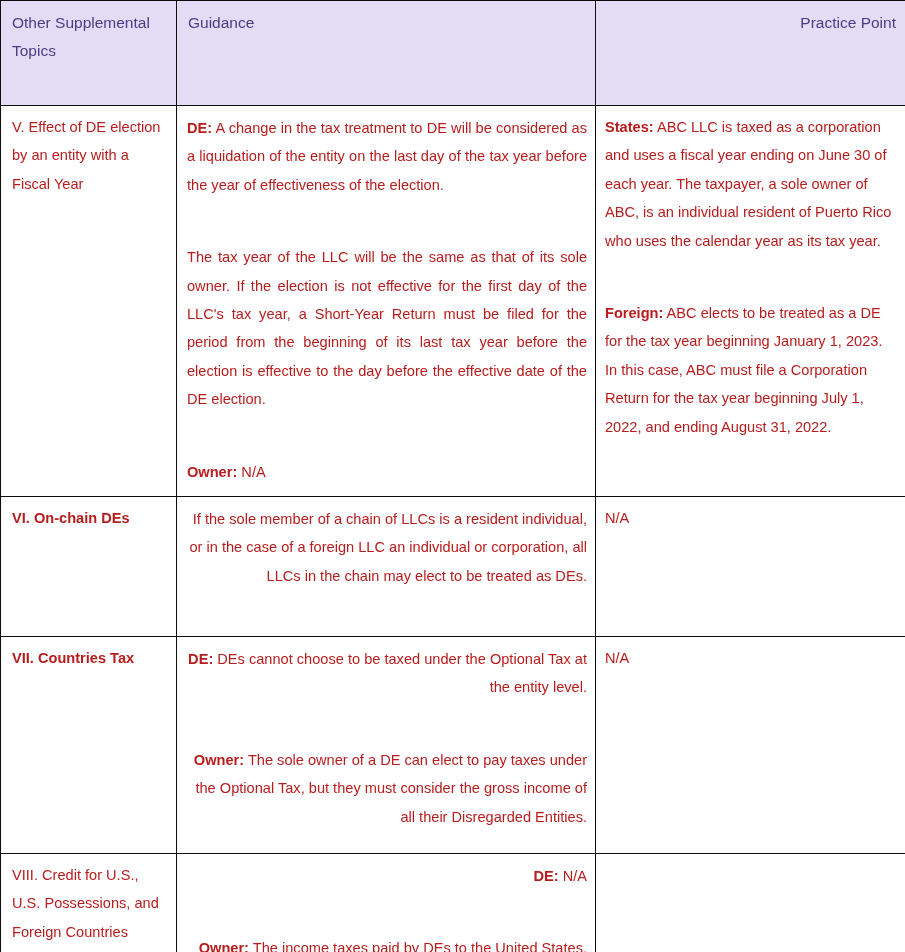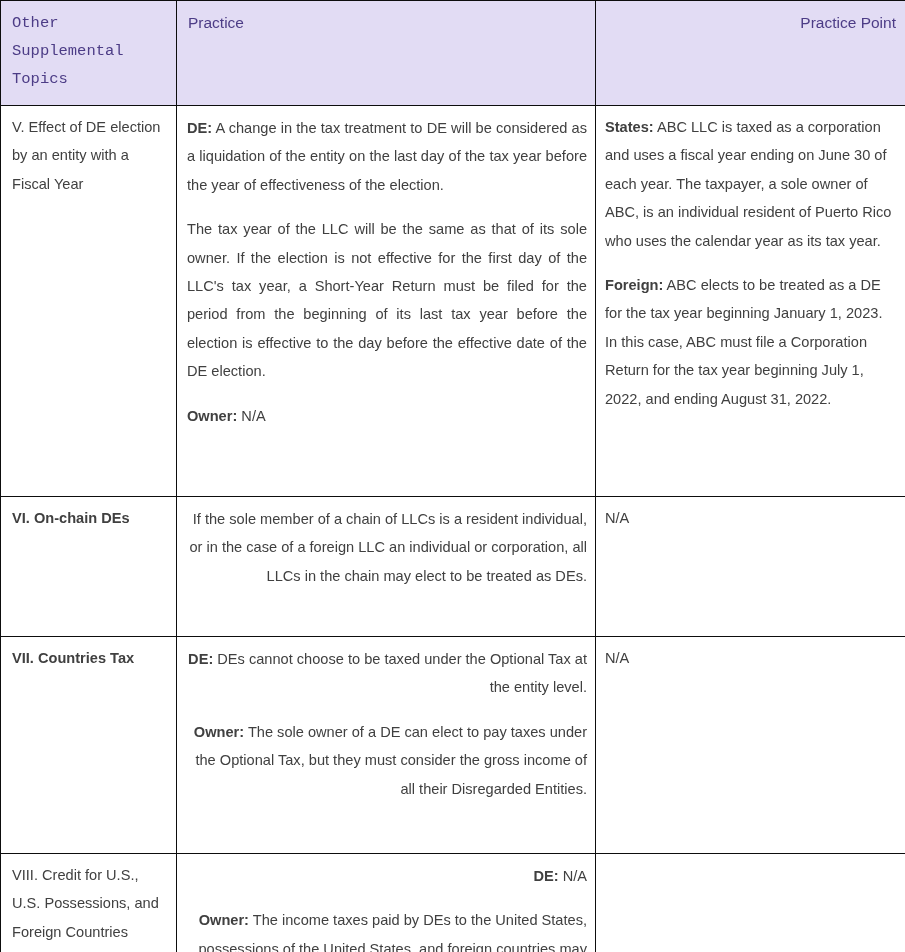--- a/index.html
+++ b/index.html
@@ -38,27 +38,27 @@
 
   
   thead th {
     background: #e2dcf4;
     color: #4c3c86;
     font-size: 15.5px;
     line-height: 28px;
     height: 88px;
     padding-top: 6px;
   }
-  thead th.h1 { padding-left: 11px; font-family: Liberation Mono, monospace; }
+  thead th.h1 { padding-left: 11px; }
   thead th.h2 { padding-left: 11px; }
   thead th.h3 { padding-left: 10px; text-align: right; }
 
   
   tbody td {
-    color: #404040;
+    color: #b91c1c;
     font-size: 14.6px;
     line-height: 28.4px;
   }
 
   td.col-topic {
     padding-left: 11px;
     padding-top: 7px;
   }
   td.col-guidance {
     padding-left: 10px;
@@ -69,21 +69,21 @@
   td.col-practice {
     padding-left: 9px;
     padding-right: 8px;
     padding-top: 7px;
   }
 
   
   tr.plain td.col-guidance { text-align: right; }
 
   .para { margin: 0; }
-  .para + .para { margin-top: 16px; }
+  .para + .para { margin-top: 44px; }
 
   .lead { font-weight: bold; }
 
   
   tr.row-v    td { height: 374px; }
   tr.row-vi   td { height: 123px; }
   tr.row-vii  td { height: 200px; }
   tr.row-viii td { height: 156px; }
 </style>
 </head>
@@ -91,21 +91,21 @@
 
 <table class="doc-table">
   <colgroup>
     <col class="c1">
       <col class="c2">
       <col class="c3">
   </colgroup>
   <thead>
     <tr>
       <th class="h1">Other Supplemental Topics</th>
-      <th class="h2">Practice</th>
+      <th class="h2">Guidance</th>
       <th class="h3">Practice Point</th>
     </tr>
   </thead>
   <tbody>
 
     <tr class="row-v">
       <td class="col-topic">V. Effect of DE election by an entity with a Fiscal Year</td>
       <td class="col-guidance">
         <p class="para"><span class="lead">DE:</span><span> A change in the tax treatment to DE will be considered as a liquidation of the entity on the last day of the tax year before the year of effectiveness of the election.</span></p>
         <p class="para"><span class="lead"></span><span>The tax year of the LLC will be the same as that of its sole owner. If the election is not effective for the first day of the LLC's tax year, a Short-Year Return must be filed for the period from the beginning of its last tax year before the election is effective to the day before the effective date of the DE election.</span></p>

